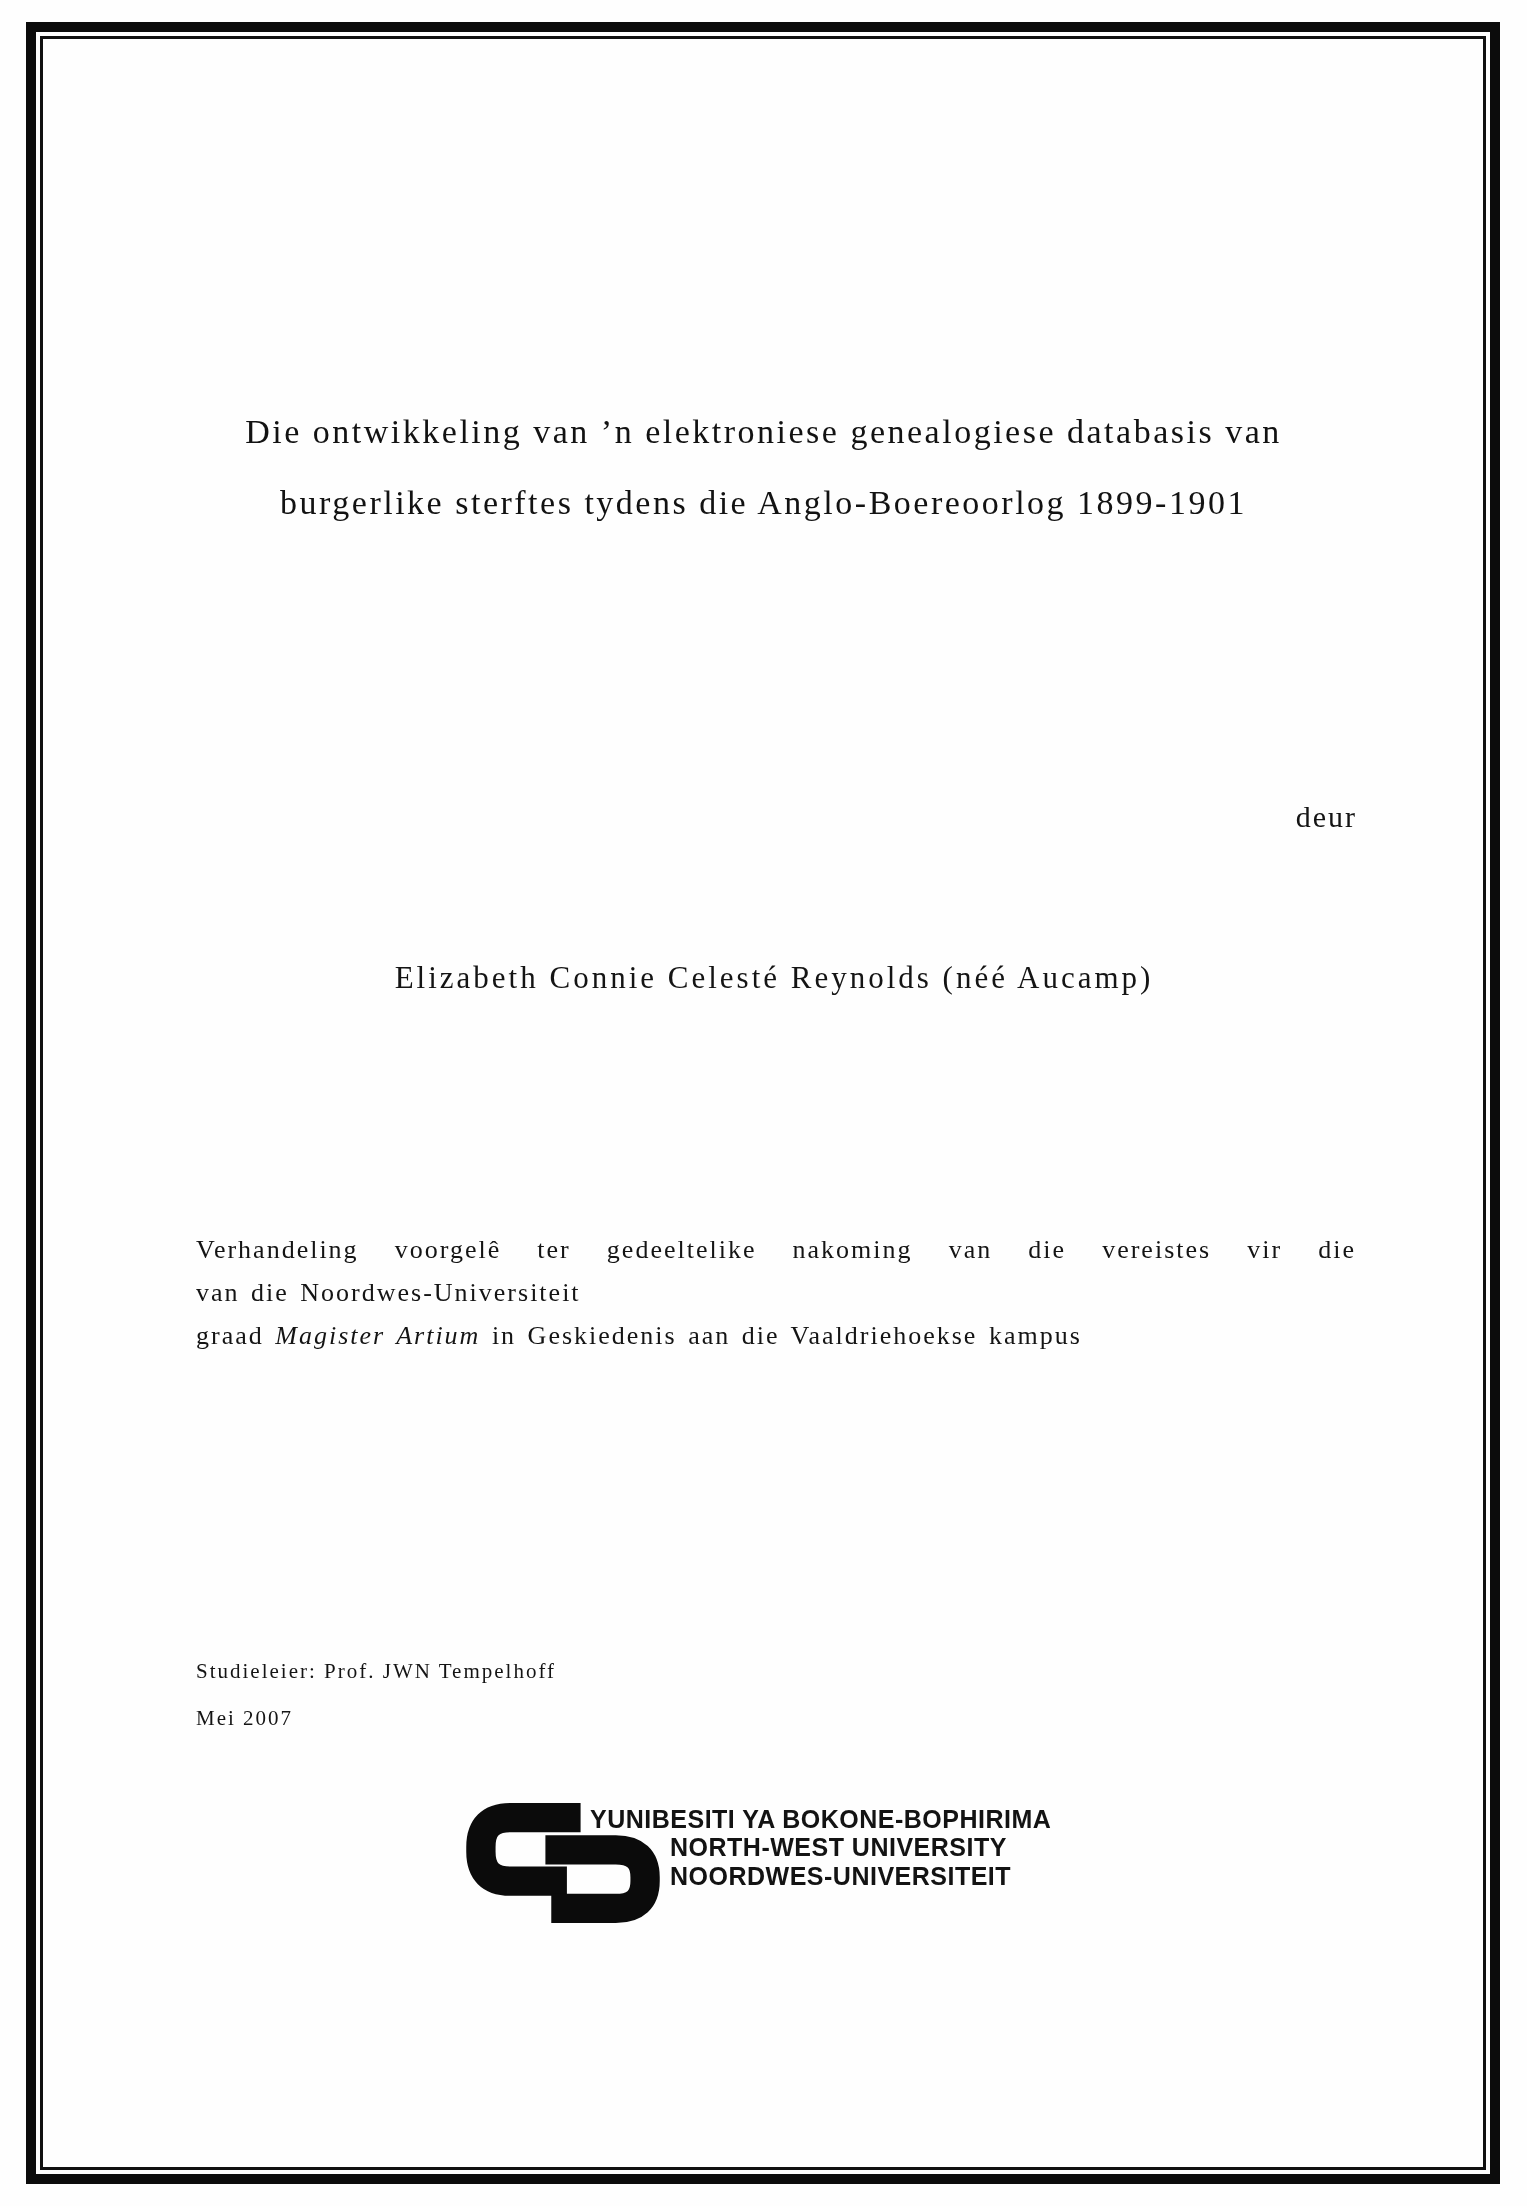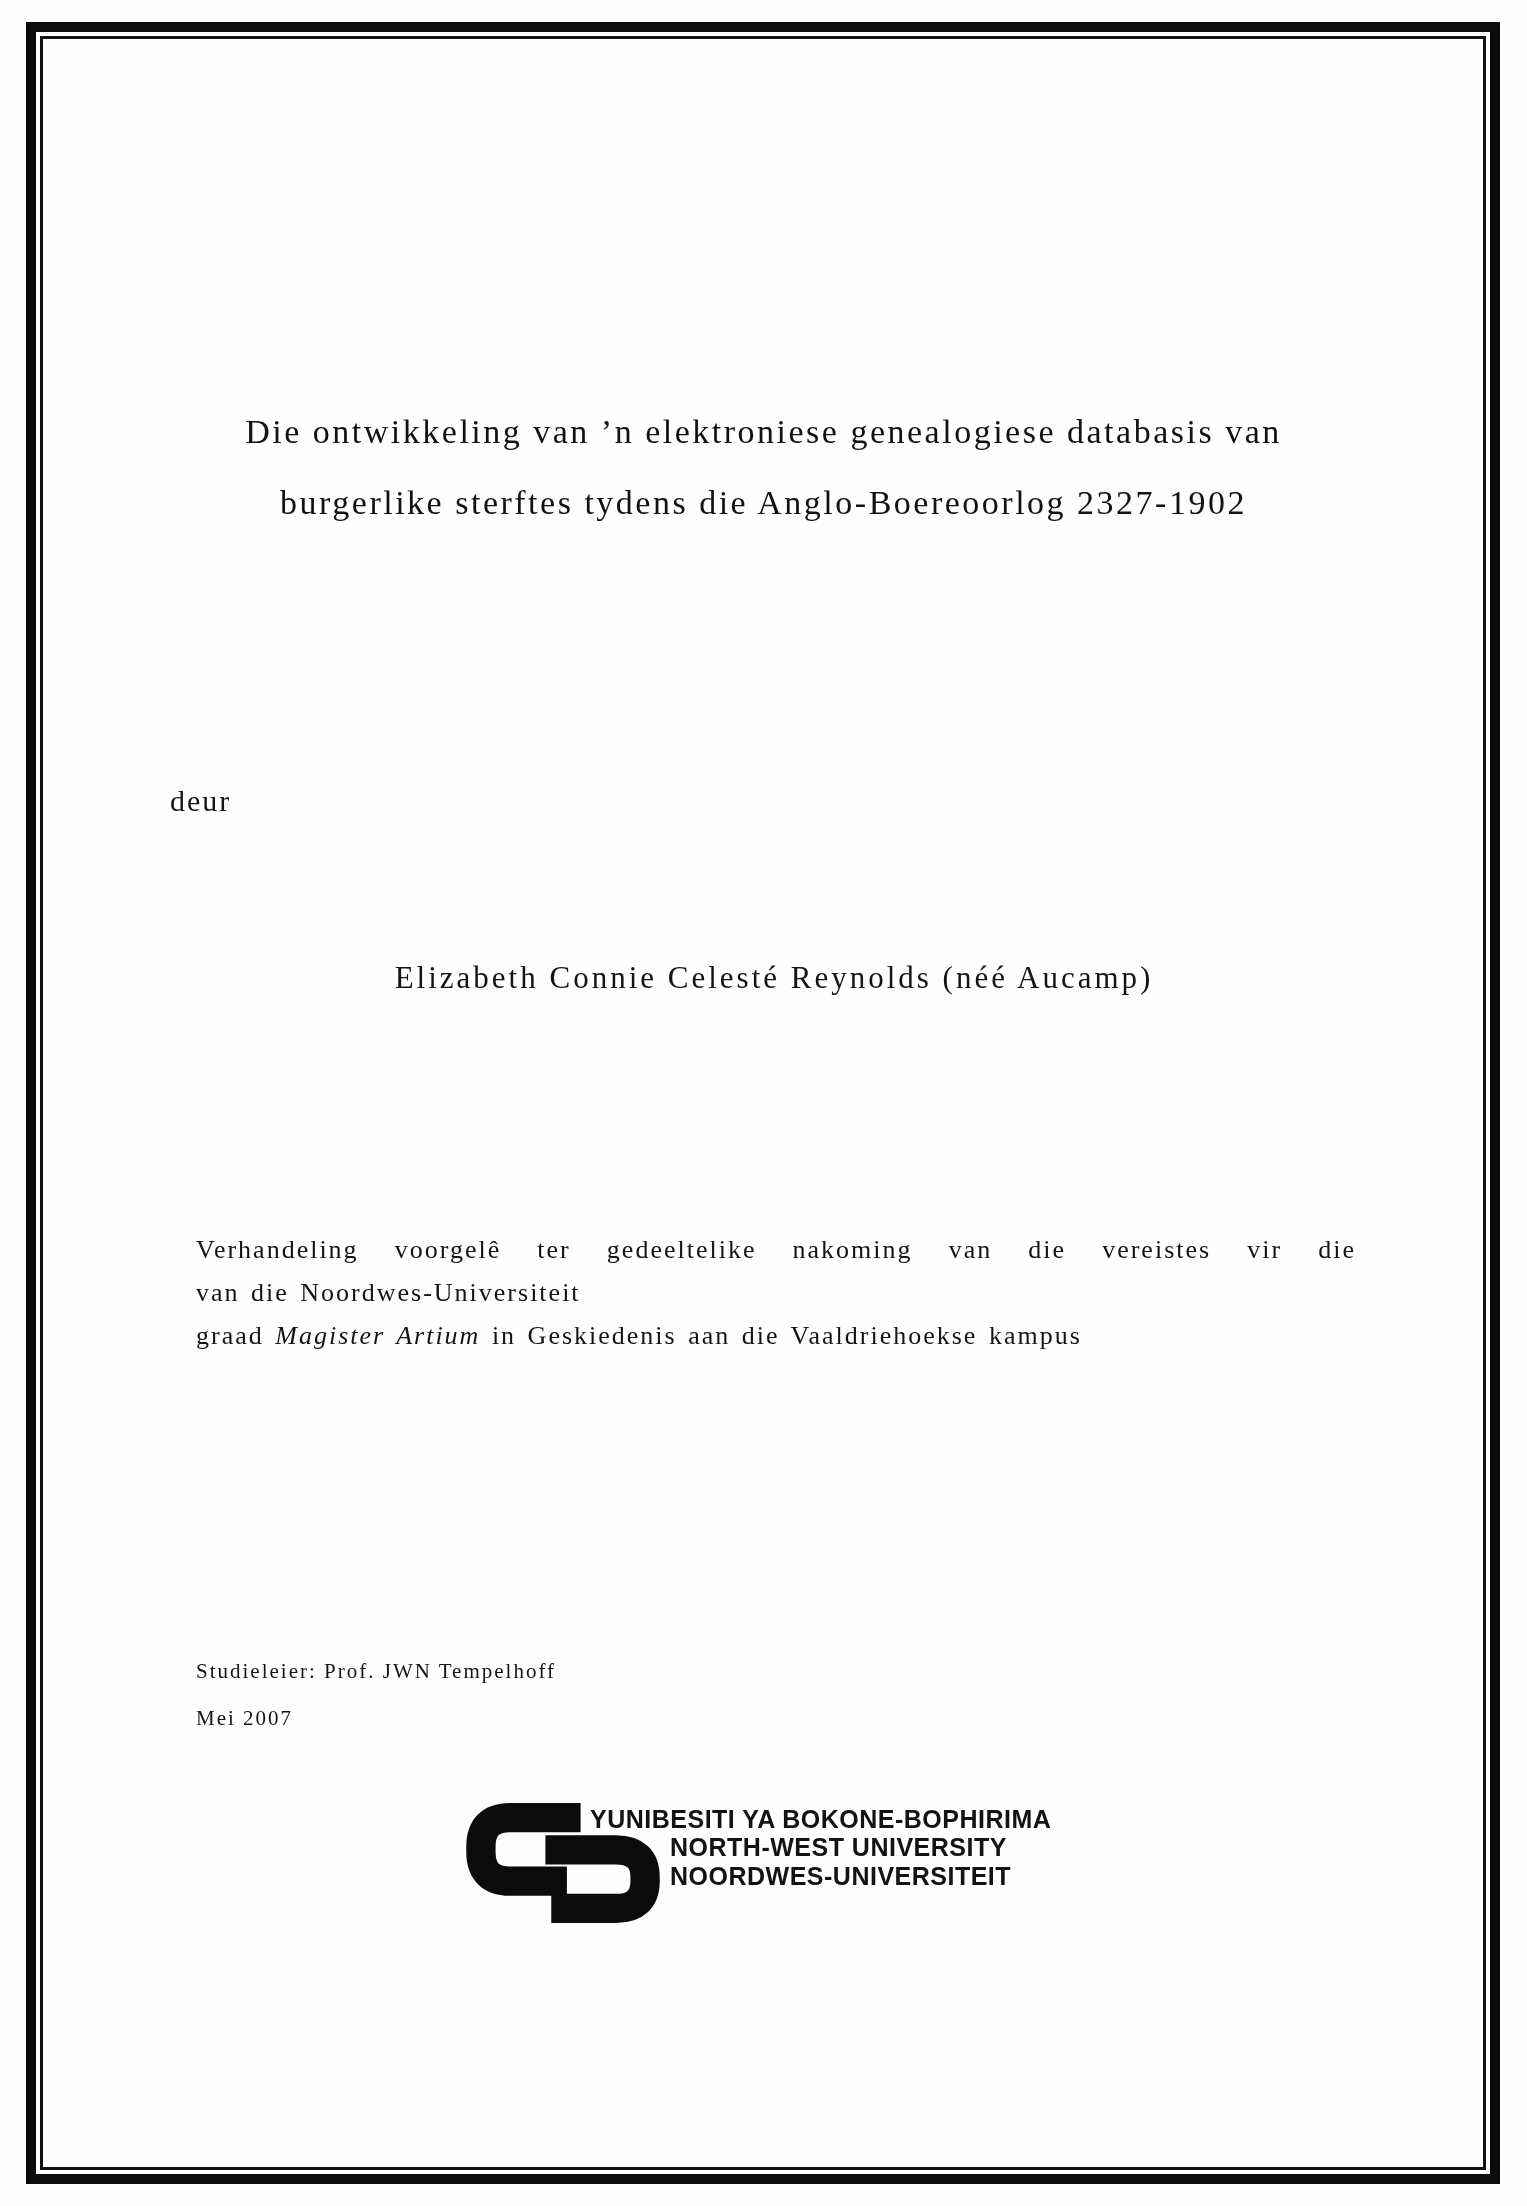--- a/index.html
+++ b/index.html
@@ -31,22 +31,22 @@
     left: 170px; right: 170px; top: 396px;
     text-align: center;
     font-size: 34px;
     line-height: 71px;
     letter-spacing: 2.5px;
     color: #121212;
   }
 
   .byline {
     position: absolute;
-    left: 170px; right: 170px; top: 784px;
-    text-align: left;
+    left: 170px; right: 170px; top: 800px;
+    text-align: right;
     font-size: 30px;
     letter-spacing: 2px;
   }
 
   .author-line {
     position: absolute;
     left: 171px; right: 150px; top: 960px;
     text-align: center;
     font-size: 31px;
     letter-spacing: 3px;
@@ -103,21 +103,21 @@
 <div class="sheet">
 
   <div class="frame-outer">
     <div class="frame-inner"></div>
   </div>
 
   <div class="content">
 
     <div class="title-block">
       <div>Die ontwikkeling van ’n elektroniese genealogiese databasis van</div>
-      <div>burgerlike sterftes tydens die Anglo-Boereoorlog 2327-1902</div>
+      <div>burgerlike sterftes tydens die Anglo-Boereoorlog 1899-1901</div>
     </div>
 
     <div class="byline">deur</div>
 
     <div class="author-line">Elizabeth Connie Celesté Reynolds (néé Aucamp)</div>
 
     <div class="degree-statement">
       <div class="just">Verhandeling voorgelê ter gedeeltelike nakoming van die vereistes vir die</div>
       <div>van die Noordwes-Universiteit</div>
       <div><span>graad </span><span class="ital">Magister Artium</span><span> in Geskiedenis aan die Vaaldriehoekse kampus</span></div>

